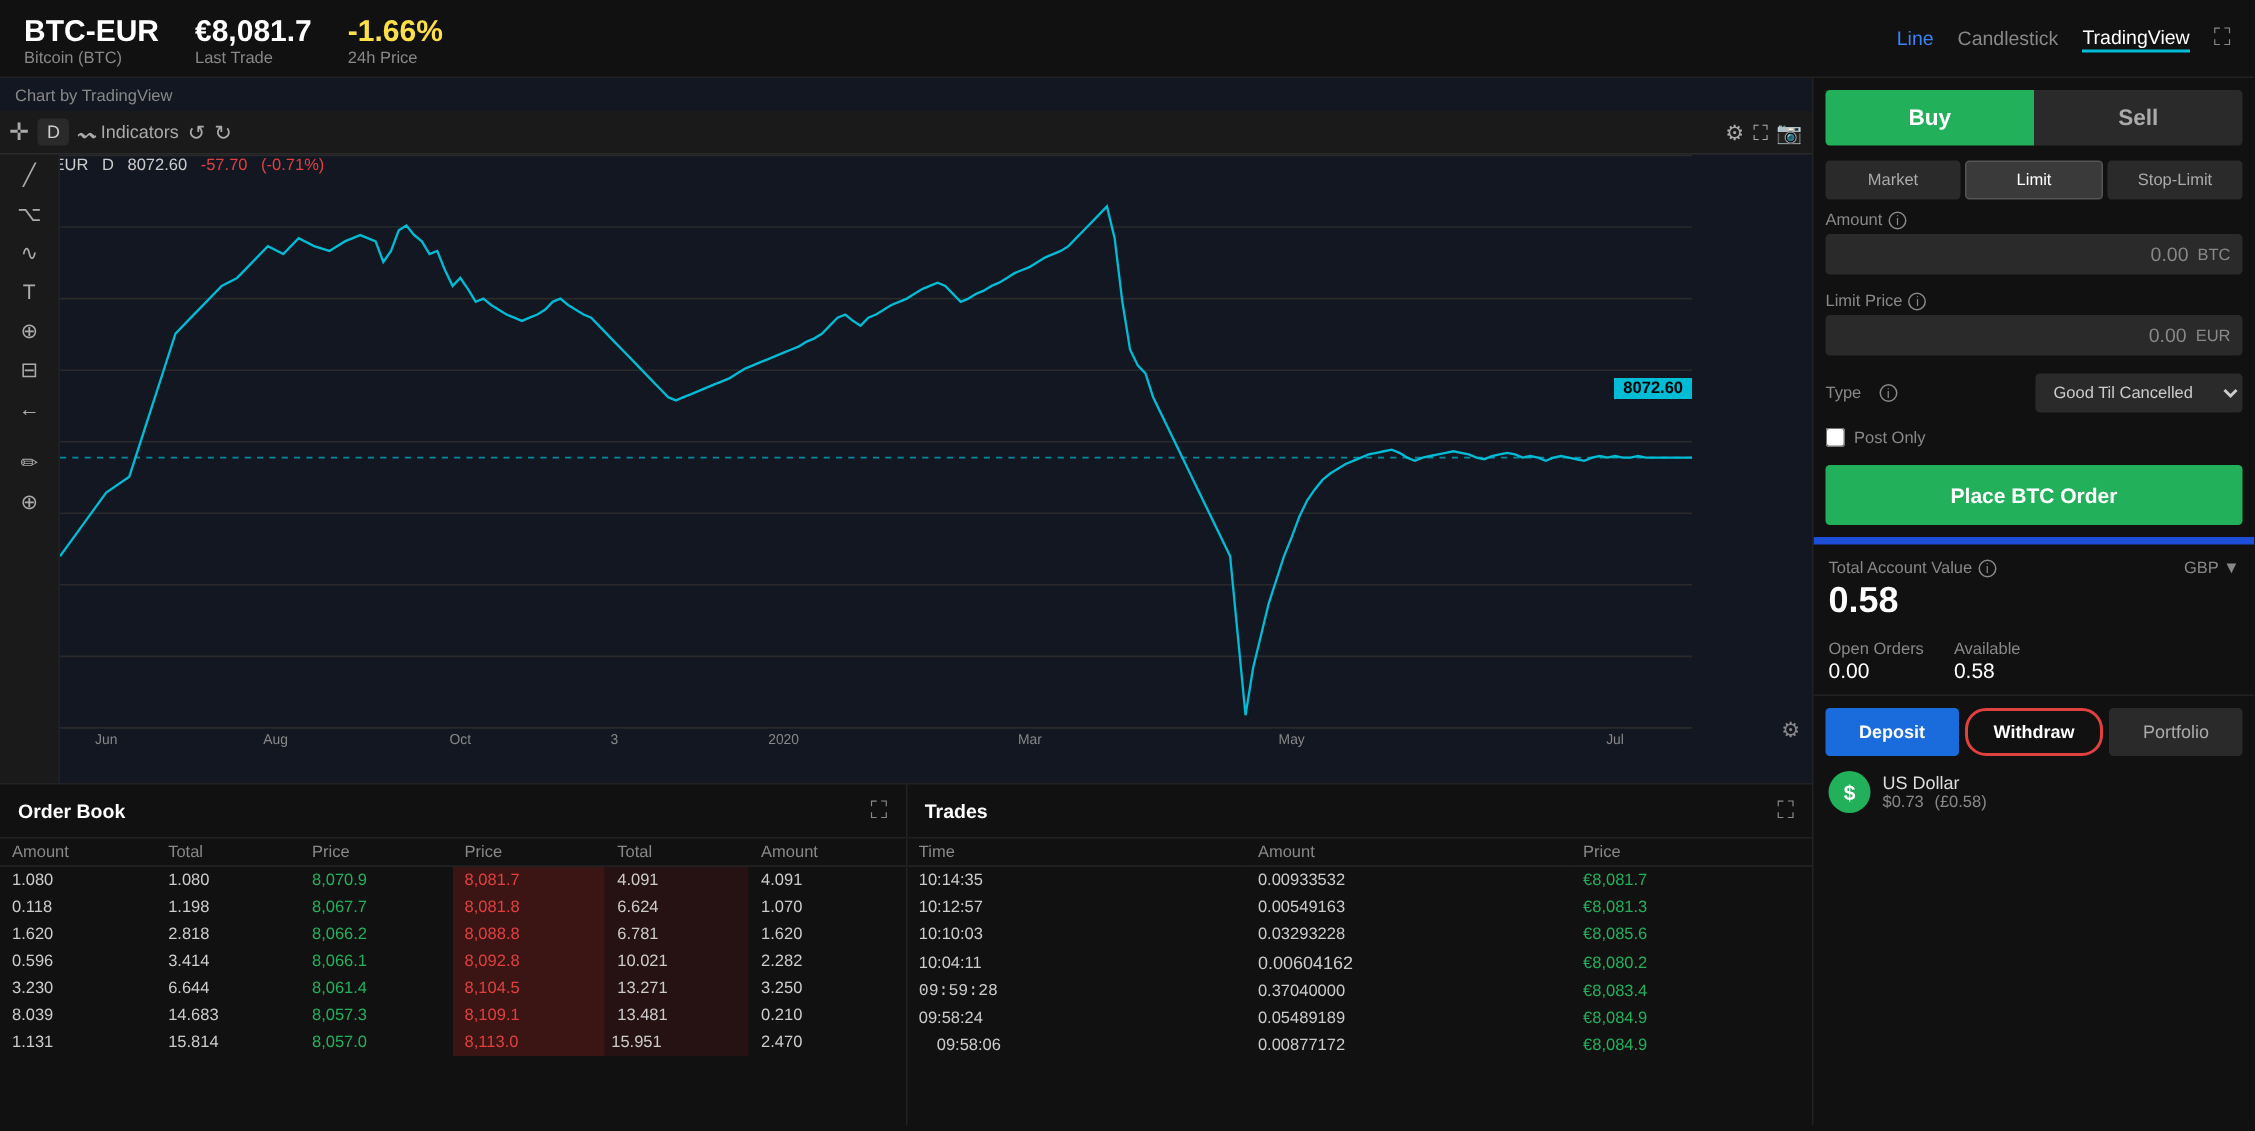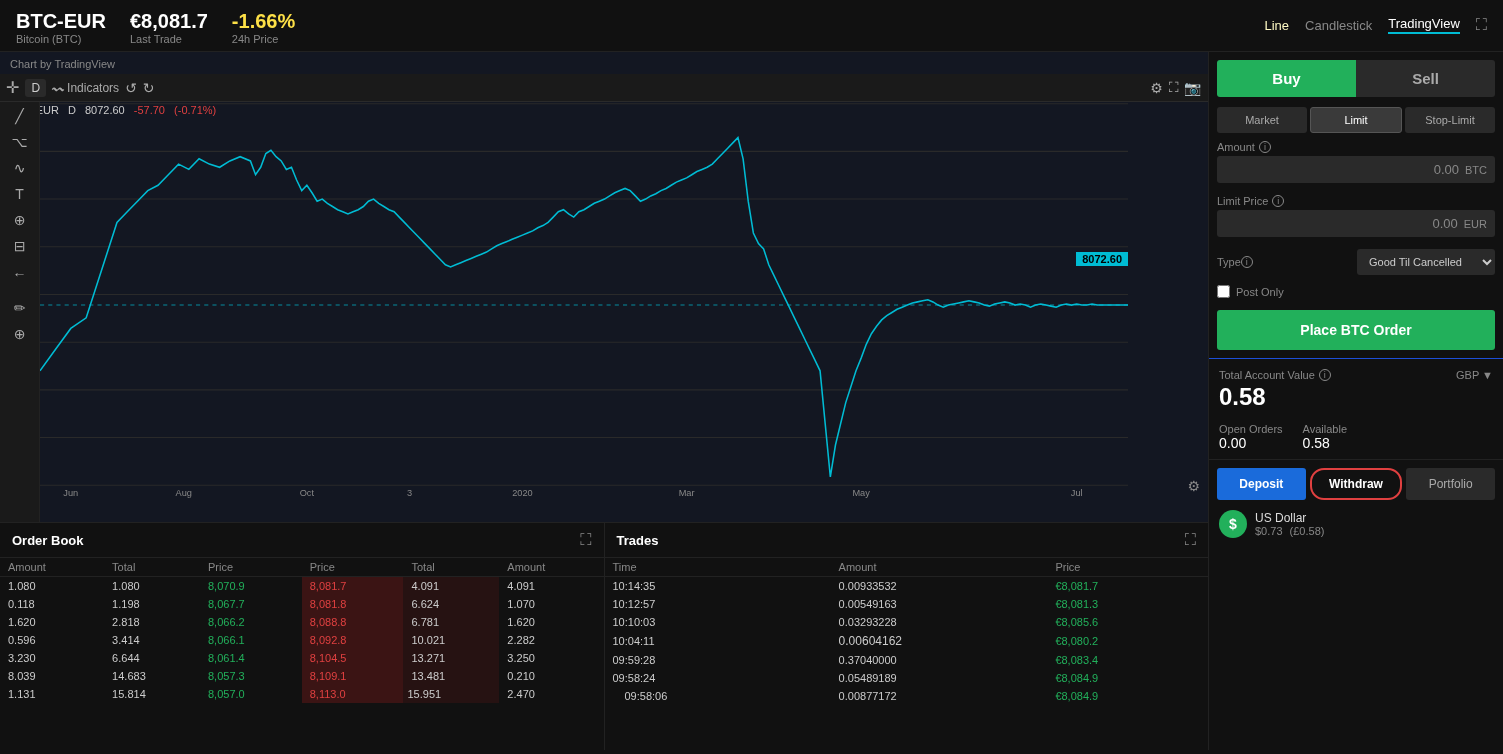--- a/index.html
+++ b/index.html
@@ -24,21 +24,21 @@
   <div style="margin-right:24px;">
     <div style="font-size:20px;font-weight:bold;color:#fff;">€8,081.7</div>
     <div style="font-size:11px;color:#888;">Last Trade</div>
   </div>
   <div>
     <div style="font-size:20px;font-weight:bold;color:#fde047;">-1.66%</div>
     <div style="font-size:11px;color:#888;">24h Price</div>
   </div>
   <div style="flex:1;"></div>
   <div style="display:flex;align-items:center;gap:16px;font-size:13px;margin-top:6px;">
-    <span style="color:#fef9c3;cursor:pointer;">Line</span>
+    <span style="color:#3b82f6;cursor:pointer;">Line</span>
     <span style="color:#888;cursor:pointer;">Candlestick</span>
     <span style="color:#fff;cursor:pointer;border-bottom:2px solid #00bcd4;padding-bottom:1px;">TradingView</span>
     <span style="color:#888;cursor:pointer;font-size:16px;">⛶</span>
   </div>
 </div>
 
 <div id="main" style="display:flex;height:698px;">
 
   <div id="left" style="flex:1;display:flex;flex-direction:column;min-width:0;">
 
@@ -245,21 +245,21 @@
       <td style="padding:3px 8px;font-size:11px;color:#ccc;">10:10:03</td>
       <td style="padding:3px 8px;font-size:11px;color:#ccc;">0.03293228</td>
       <td style="padding:3px 8px;font-size:11px;color:#22b05b;">€8,085.6</td>
     </tr>
               <tr>
       <td style="padding:3px 8px;font-size:11px;color:#ccc;">10:04:11</td>
       <td style="padding:3px 8px;font-size:12px;color:#ccc;">0.00604162</td>
       <td style="padding:3px 8px;font-size:11px;color:#22b05b;">€8,080.2</td>
     </tr>
               <tr>
-      <td style="padding:3px 8px;font-size:11px;color:#ccc;">09:59:28</td>
+      <td style="padding:3px 8px;font-size:11px;color:#ccc;font-family:Liberation Mono, monospace;">09:59:28</td>
       <td style="padding:3px 8px;font-size:11px;color:#ccc;">0.37040000</td>
       <td style="padding:3px 8px;font-size:11px;color:#22b05b;">€8,083.4</td>
     </tr>
               <tr>
       <td style="padding:3px 8px;font-size:11px;color:#ccc;">09:58:24</td>
       <td style="padding:3px 8px;font-size:11px;color:#ccc;">0.05489189</td>
       <td style="padding:3px 8px;font-size:11px;color:#22b05b;">€8,084.9</td>
     </tr>
               <tr>
       <td style="padding:3px 20px;font-size:11px;color:#ccc;">09:58:06</td>
@@ -301,40 +301,40 @@
         <span>Limit Price</span>
         <span style="display:inline-block;width:12px;height:12px;border-radius:50%;border:1px solid #888;text-align:center;line-height:11px;font-size:9px;color:#888;">i</span>
       </div>
       <div style="display:flex;align-items:center;background:#2a2a2a;border-radius:3px;padding:6px 8px;">
         <input type="text" value="0.00" style="background: none; border: none; color: rgb(136, 136, 136); flex: 1 1 0%; font-size: 13px; text-align: right; outline: none; width: 100%;">
         <span style="color:#888;font-size:11px;margin-left:6px;">EUR</span>
       </div>
     </div>
 
     <div style="margin:6px 8px;display:flex;align-items:center;">
-      <div style="font-size:11px;color:#888;flex:1;display:flex;align-items:center;gap:0;">
+      <div style="font-size:11px;color:#888;flex:1;display:flex;align-items:center;gap:12px;">
         <span>Type</span>
         <span style="display:inline-block;width:12px;height:12px;border-radius:50%;border:1px solid #888;text-align:center;line-height:11px;font-size:9px;color:#888;">i</span>
       </div>
       <select style="background:#2a2a2a;color:#ccc;border:none;padding:6px 8px;font-size:11px;border-radius:3px;cursor:pointer;">
         <option>Good Til Cancelled</option>
         <option>Good Till Date</option>
         <option>Immediate or Cancel</option>
         <option>Fill or Kill</option>
       </select>
     </div>
 
     <div style="margin:4px 8px;display:flex;align-items:center;gap:6px;font-size:11px;color:#888;">
       <input type="checkbox" style="cursor: pointer;">
       <span>Post Only</span>
     </div>
 
     <button style="margin:8px;background:#22b05b;color:#fff;border:none;padding:12px;font-size:14px;font-weight:bold;border-radius:3px;cursor:pointer;">Place BTC Order</button>
 
-    <div style="border-top:1px solid #1d4ed8;padding:10px 10px 6px;">
+    <div style="border-top:5px solid #1d4ed8;padding:10px 10px 6px;">
       <div style="display:flex;align-items:center;justify-content:space-between;">
         <div style="display:flex;align-items:center;gap:4px;">
           <span style="font-size:11px;color:#888;">Total Account Value</span>
           <span style="display:inline-block;width:12px;height:12px;border-radius:50%;border:1px solid #888;text-align:center;line-height:11px;font-size:9px;color:#888;">i</span>
         </div>
         <span style="font-size:11px;color:#888;cursor:pointer;">GBP ▼</span>
       </div>
       <div style="font-size:24px;font-weight:bold;color:#fff;margin:2px 0;">0.58</div>
     </div>
 

